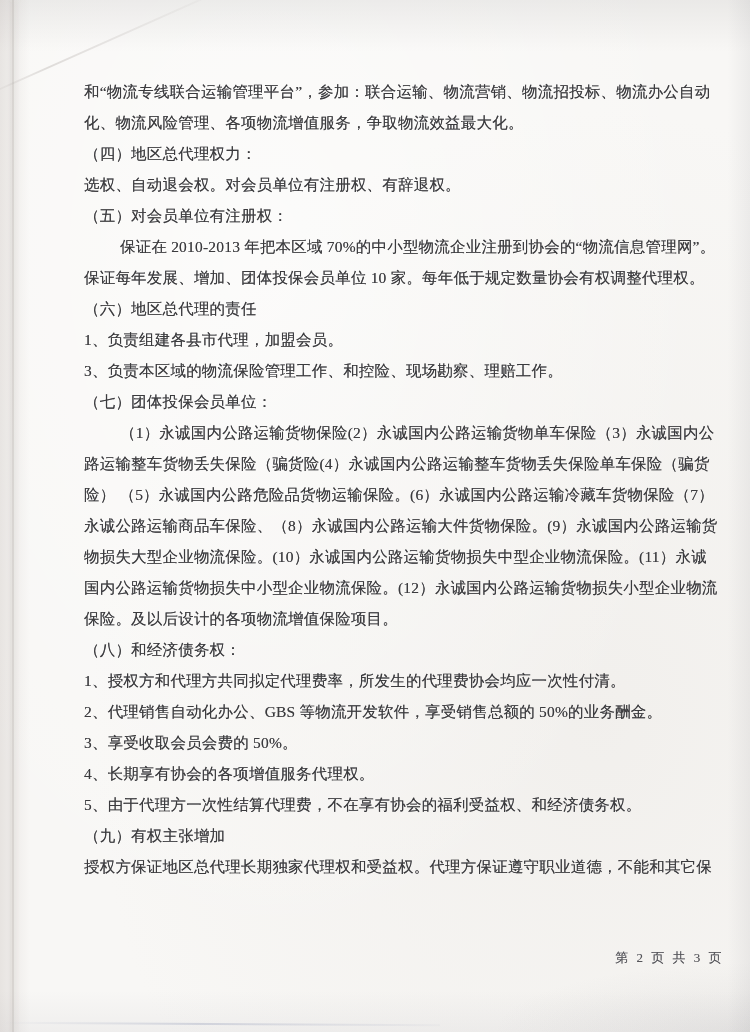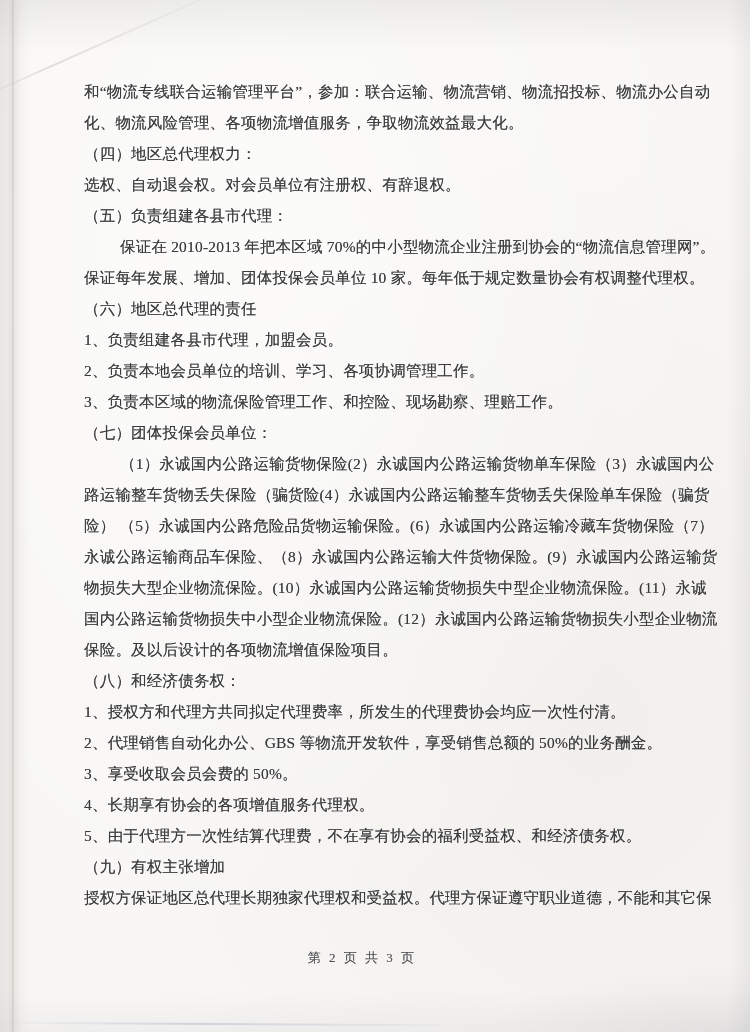--- a/index.html
+++ b/index.html
@@ -54,47 +54,46 @@
     font-size: 15.5px;
     letter-spacing: 0.2px;
     color: #3b3b3e;
     white-space: nowrap;
     text-shadow: 0 0 0.6px rgba(60,60,66,0.65);
   }
   .doc-line.indent { padding-left: 36px; }
   .footer {
     position: absolute; top: 949px; left: 0;
     width: 724px;
-    text-align: center;
+    text-align: right;
     font-size: 13px;
     letter-spacing: 2.5px;
     color: #55555a;
     text-shadow: 0 0 0.6px rgba(80,80,90,0.5);
   }
 </style>
 </head>
 <body>
 
 <div class="scan">
   <div class="fold-line-left"></div>
   <div class="crease-topleft"></div>
   <div class="shade-bottomright"></div>
   <div class="streak-bottom"></div>
 
   <div class="content">
       <div class="doc-line flush">和“物流专线联合运输管理平台”，参加：联合运输、物流营销、物流招投标、物流办公自动</div>
       <div class="doc-line flush">化、物流风险管理、各项物流增值服务，争取物流效益最大化。</div>
       <div class="doc-line flush">（四）地区总代理权力：</div>
       <div class="doc-line flush">选权、自动退会权。对会员单位有注册权、有辞退权。</div>
-      <div class="doc-line flush">（五）负责组建各县市代理：</div>
+      <div class="doc-line flush">（五）对会员单位有注册权：</div>
       <div class="doc-line indent">保证在 2010-2013 年把本区域 70%的中小型物流企业注册到协会的“物流信息管理网”。</div>
       <div class="doc-line flush">保证每年发展、增加、团体投保会员单位 10 家。每年低于规定数量协会有权调整代理权。</div>
       <div class="doc-line flush">（六）地区总代理的责任</div>
       <div class="doc-line flush">1、负责组建各县市代理，加盟会员。</div>
-      <div class="doc-line flush">2、负责本地会员单位的培训、学习、各项协调管理工作。</div>
       <div class="doc-line flush">3、负责本区域的物流保险管理工作、和控险、现场勘察、理赔工作。</div>
       <div class="doc-line flush">（七）团体投保会员单位：</div>
       <div class="doc-line indent">（1）永诚国内公路运输货物保险(2）永诚国内公路运输货物单车保险（3）永诚国内公</div>
       <div class="doc-line flush">路运输整车货物丢失保险（骗货险(4）永诚国内公路运输整车货物丢失保险单车保险（骗货</div>
       <div class="doc-line flush">险） （5）永诚国内公路危险品货物运输保险。(6）永诚国内公路运输冷藏车货物保险（7）</div>
       <div class="doc-line flush">永诚公路运输商品车保险、（8）永诚国内公路运输大件货物保险。(9）永诚国内公路运输货</div>
       <div class="doc-line flush">物损失大型企业物流保险。(10）永诚国内公路运输货物损失中型企业物流保险。(11）永诚</div>
       <div class="doc-line flush">国内公路运输货物损失中小型企业物流保险。(12）永诚国内公路运输货物损失小型企业物流</div>
       <div class="doc-line flush">保险。及以后设计的各项物流增值保险项目。</div>
       <div class="doc-line flush">（八）和经济债务权：</div>

